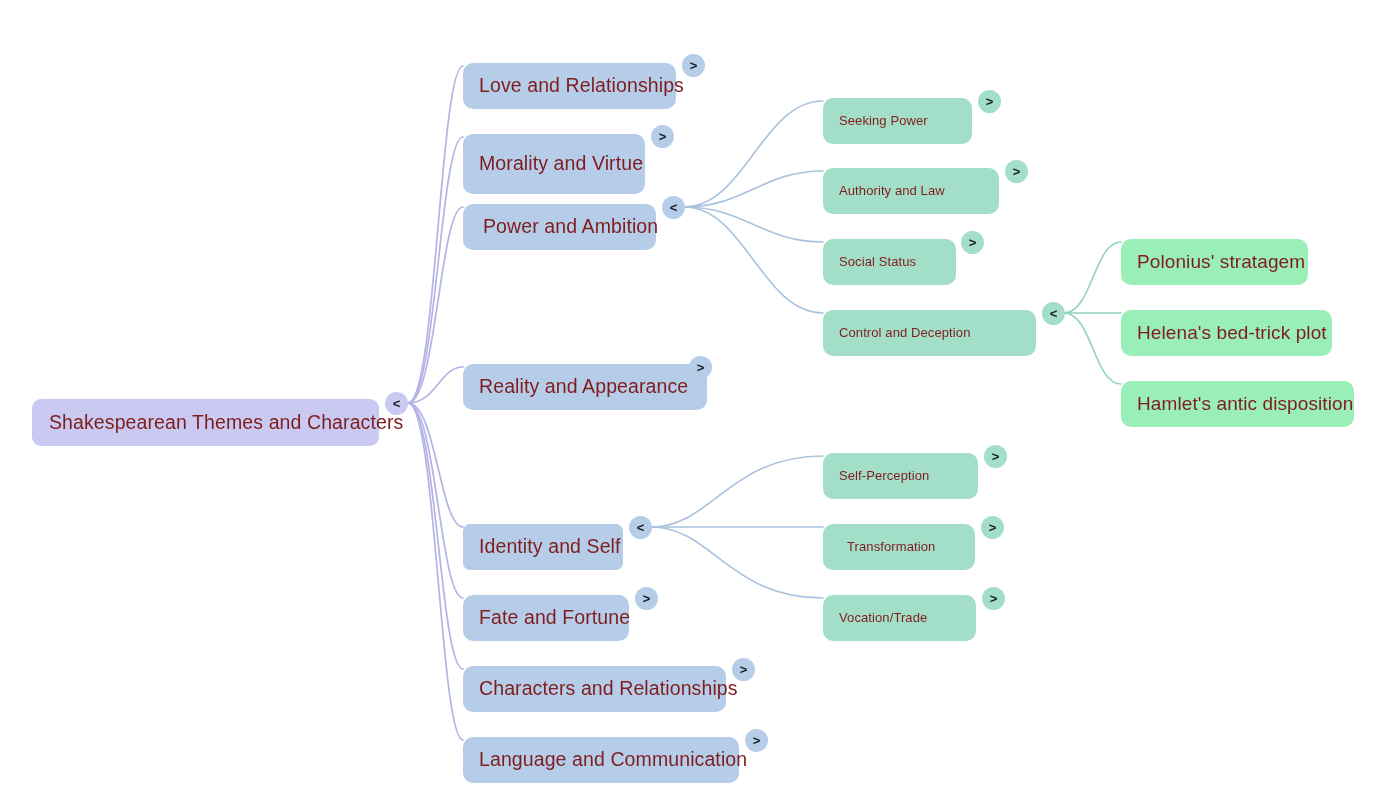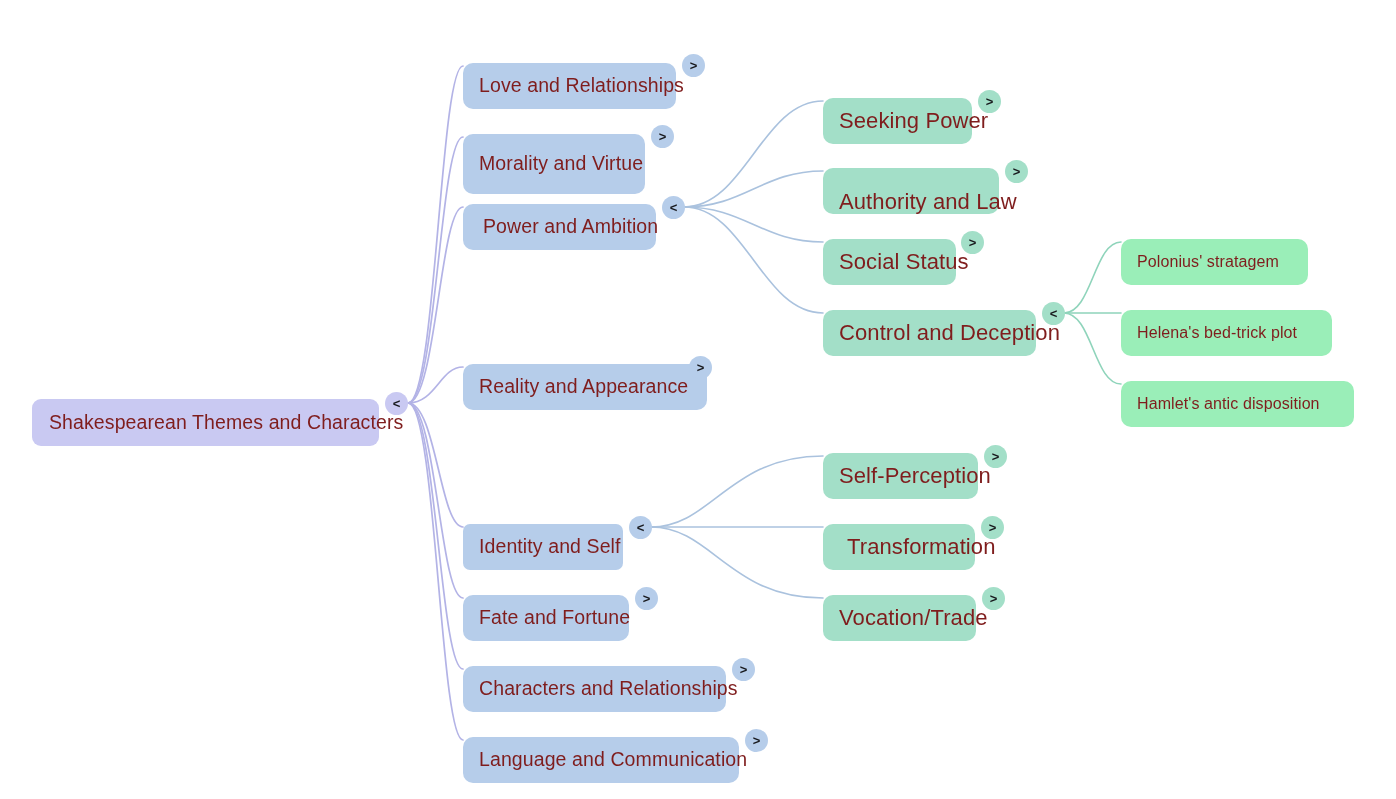--- a/index.html
+++ b/index.html
@@ -47,26 +47,26 @@
     font-size: 19.5px;
     padding: 0 17px;
   }
   .node.lvl1 {
     background: #b6cdea;
     font-size: 19.5px;
     padding: 0 16px;
   }
   .node.lvl2 {
     background: #a3dfc8;
-    font-size: 22px;
+    font-size: 13px;
     padding: 0 16px;
   }
   .node.lvl3 {
     background: #9aeeb8;
-    font-size: 16px;
+    font-size: 19px;
     padding: 0 16px;
   }
   .toggle {
     position: absolute;
     width: 23px;
     height: 23px;
     border-radius: 50%;
     display: flex;
     align-items: center;
     justify-content: center;
@@ -186,21 +186,21 @@
     <span>&gt;</span>
   </div>
 
   <div class="node lvl2" style="left:823px; top:78px; width:149px; height:46px;">
     <span class="node-label">Seeking Power</span>
   </div>
   <div class="toggle t-green" style="left:978px; top:90px;">
     <span>&gt;</span>
   </div>
 
-  <div class="node lvl2" style="left:823px; top:148px; width:176px; height:46px;align-items:flex-end;">
+  <div class="node lvl2" style="left:823px; top:148px; width:176px; height:46px;">
     <span class="node-label">Authority and Law</span>
   </div>
   <div class="toggle t-green" style="left:1005px; top:160px;">
     <span>&gt;</span>
   </div>
 
   <div class="node lvl2" style="left:823px; top:219px; width:133px; height:46px;">
     <span class="node-label">Social Status</span>
   </div>
   <div class="toggle t-green" style="left:961px; top:231px;">

